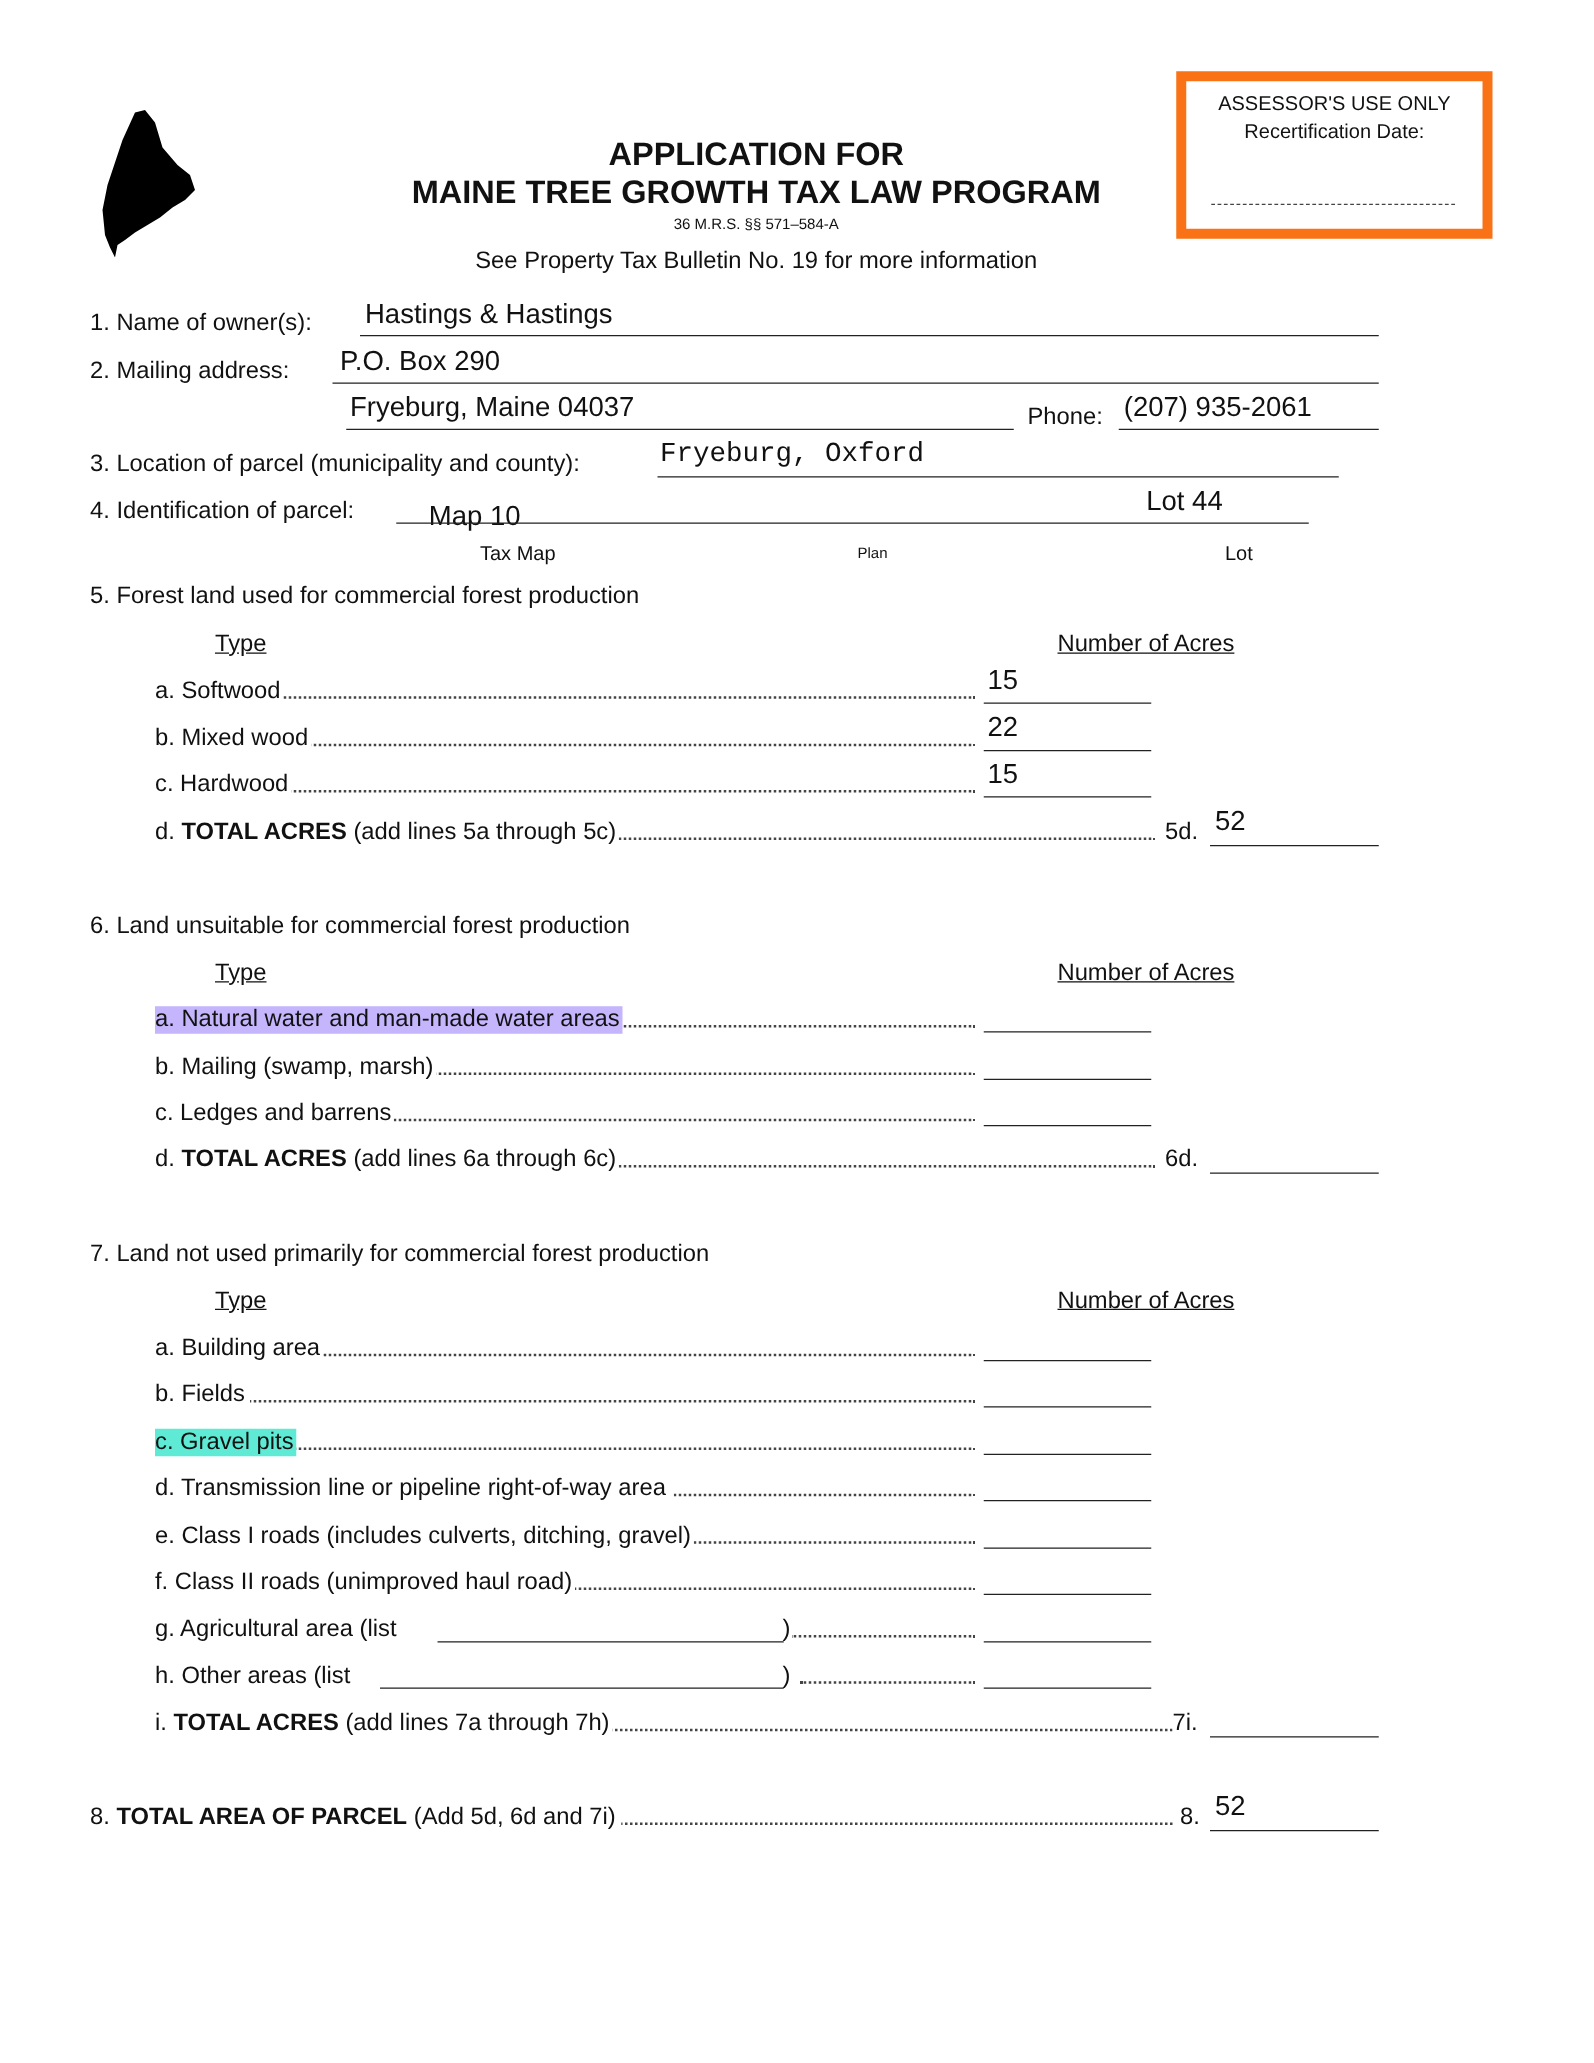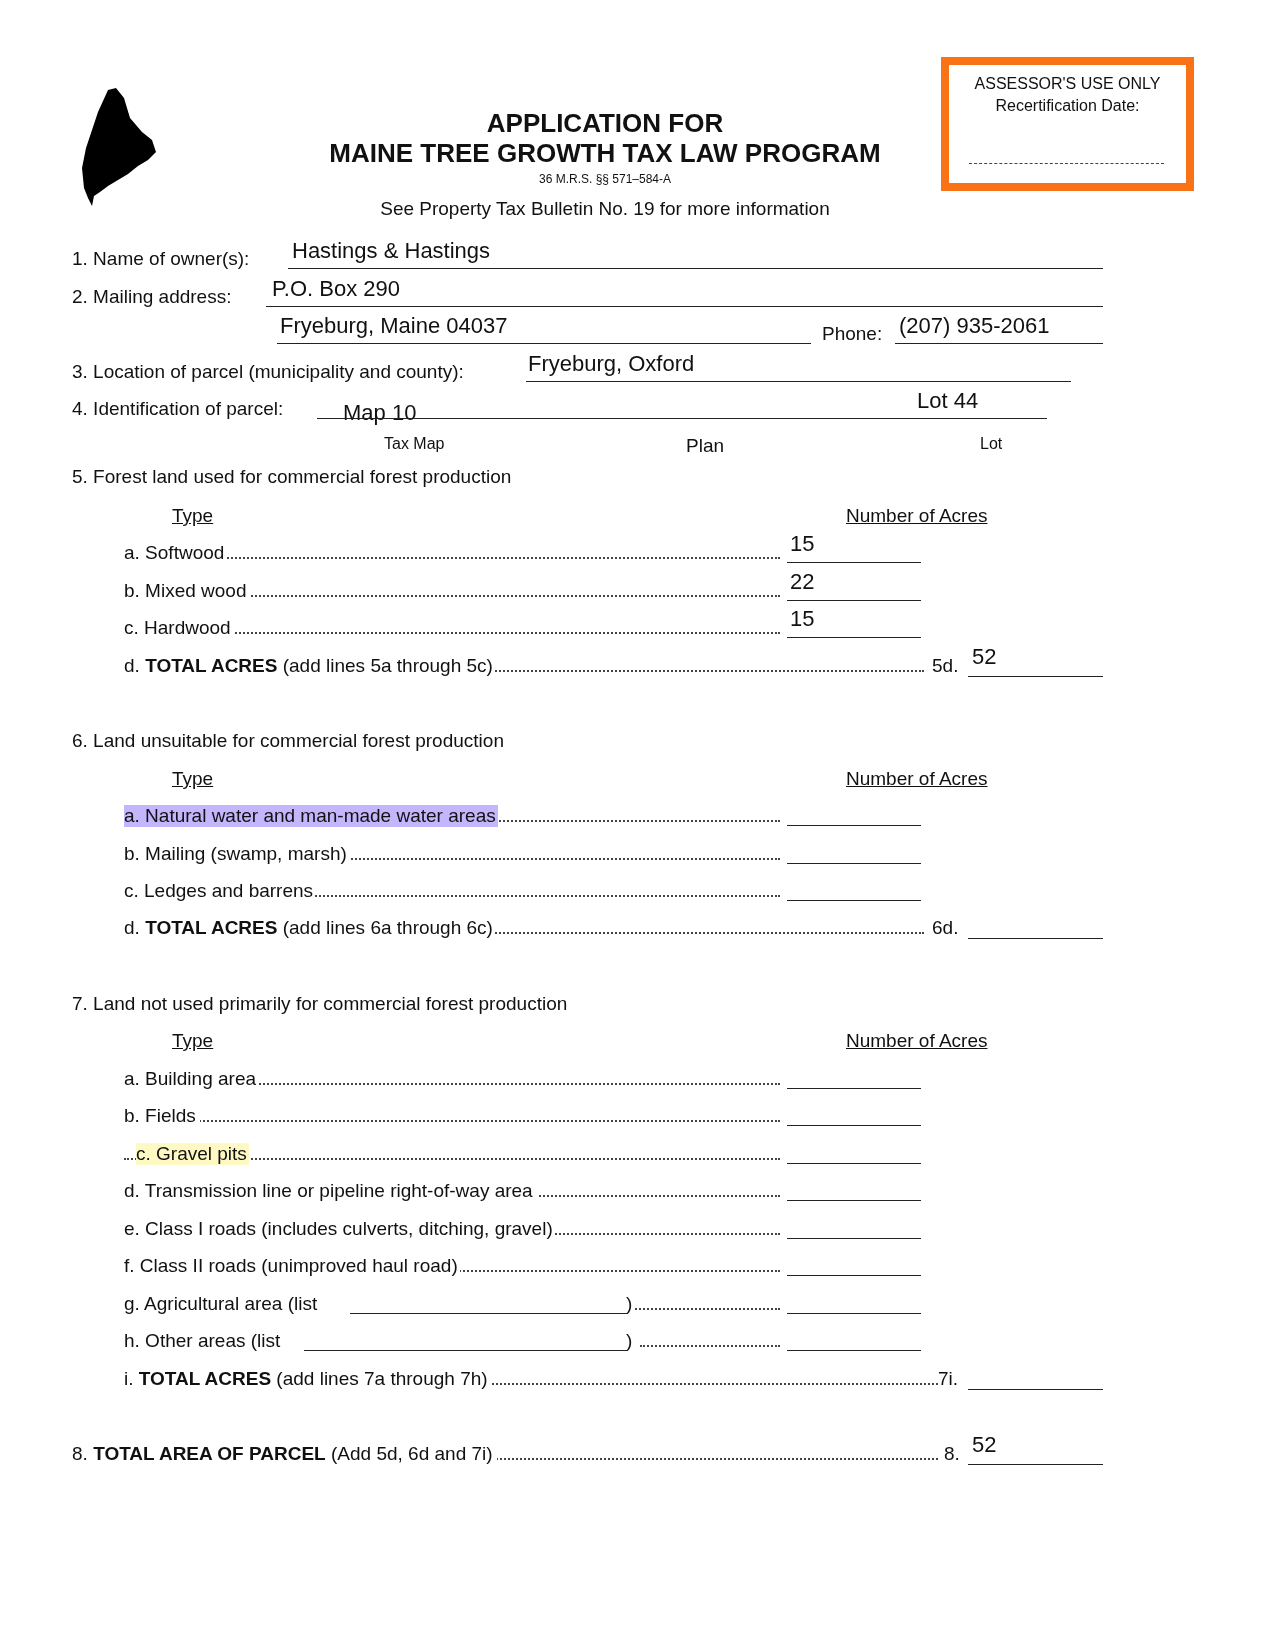--- a/index.html
+++ b/index.html
@@ -38,29 +38,29 @@
 <div class="abs t" style="left:72px;top:286px;">2.  Mailing address:</div>
 <div class="abs fill" style="left:272px;top:276px;">P.O. Box 290</div>
 <div class="line" style="left:266px;top:306px;width:837px;"></div>
 <div class="abs fill" style="left:280px;top:313px;">Fryeburg, Maine 04037</div>
 <div class="line" style="left:277px;top:343px;width:534px;"></div>
 <div class="abs t" style="left:822px;top:323px;">Phone:</div>
 <div class="abs fill" style="left:899px;top:313px;">(207) 935-2061</div>
 <div class="line" style="left:895px;top:343px;width:208px;"></div>
 
 <div class="abs t" style="left:72px;top:361px;">3.  Location of parcel (municipality and county):</div>
-<div class="abs fill" style="left:528px;top:351px;">Fryeburg, Oxford</div>
+<div class="abs fill" style="left:528px;top:351px;font-family:Liberation Mono, monospace;">Fryeburg, Oxford</div>
 <div class="line" style="left:526px;top:381px;width:545px;"></div>
 
 <div class="abs t" style="left:72px;top:398px;">4.  Identification of parcel:</div>
 <div class="abs fill" style="left:343px;top:400px;">Map 10</div>
 <div class="abs fill" style="left:917px;top:388px;">Lot 44</div>
 <div class="line" style="left:317px;top:418px;width:730px;"></div>
 <div class="abs" style="left:384px;top:435px;font-size:16px;">Tax Map</div>
-<div class="abs" style="left:686px;top:435px;font-size:19px;">Plan</div>
+<div class="abs" style="left:686px;top:435px;font-size:12px;">Plan</div>
 <div class="abs" style="left:980px;top:435px;font-size:16px;">Lot</div>
 
 <div class="abs t" style="left:72px;top:466px;">5.  Forest land used for commercial forest production</div>
 <div class="abs t ul" style="left:172px;top:505px;">Type</div>
 <div class="abs t ul" style="left:846px;top:505px;">Number of Acres</div>
 
 <div>
   <div class="abs t" style="left:124px;top:542px;background:#fff;padding-right:2px;z-index:1;">a. Softwood</div>
   <div class="dots" style="left:124px;top:557px;width:656px;"></div>
   <div class="abs fill" style="left:790px;top:531px;">15</div>
@@ -120,21 +120,21 @@
   <div class="abs t" style="left:124px;top:1068px;background:#fff;padding-right:2px;z-index:1;">a. Building area</div>
   <div class="dots" style="left:124px;top:1083px;width:656px;"></div>
   <div class="line" style="left:787px;top:1088px;width:134px;"></div>
 </div>
 <div>
   <div class="abs t" style="left:124px;top:1105px;background:#fff;padding-right:4px;z-index:1;">b. Fields</div>
   <div class="dots" style="left:124px;top:1120px;width:656px;"></div>
   <div class="line" style="left:787px;top:1125px;width:134px;"></div>
 </div>
 <div>
-  <div class="abs t" style="left:136px;top:1143px;background:#fef9c3;padding-right:2px;z-index:1;">c. Gravel pits</div>
+  <div class="abs t" style="left:124px;top:1143px;background:#5eead4;padding-right:2px;z-index:1;">c. Gravel pits</div>
   <div class="dots" style="left:124px;top:1158px;width:656px;"></div>
   <div class="line" style="left:787px;top:1163px;width:134px;"></div>
 </div>
 <div>
   <div class="abs t" style="left:124px;top:1180px;background:#fff;padding-right:6px;z-index:1;">d. Transmission line or pipeline right-of-way area</div>
   <div class="dots" style="left:124px;top:1195px;width:656px;"></div>
   <div class="line" style="left:787px;top:1200px;width:134px;"></div>
 </div>
 <div>
   <div class="abs t" style="left:124px;top:1218px;background:#fff;padding-right:2px;z-index:1;">e. Class I roads (includes culverts, ditching, gravel)</div>

